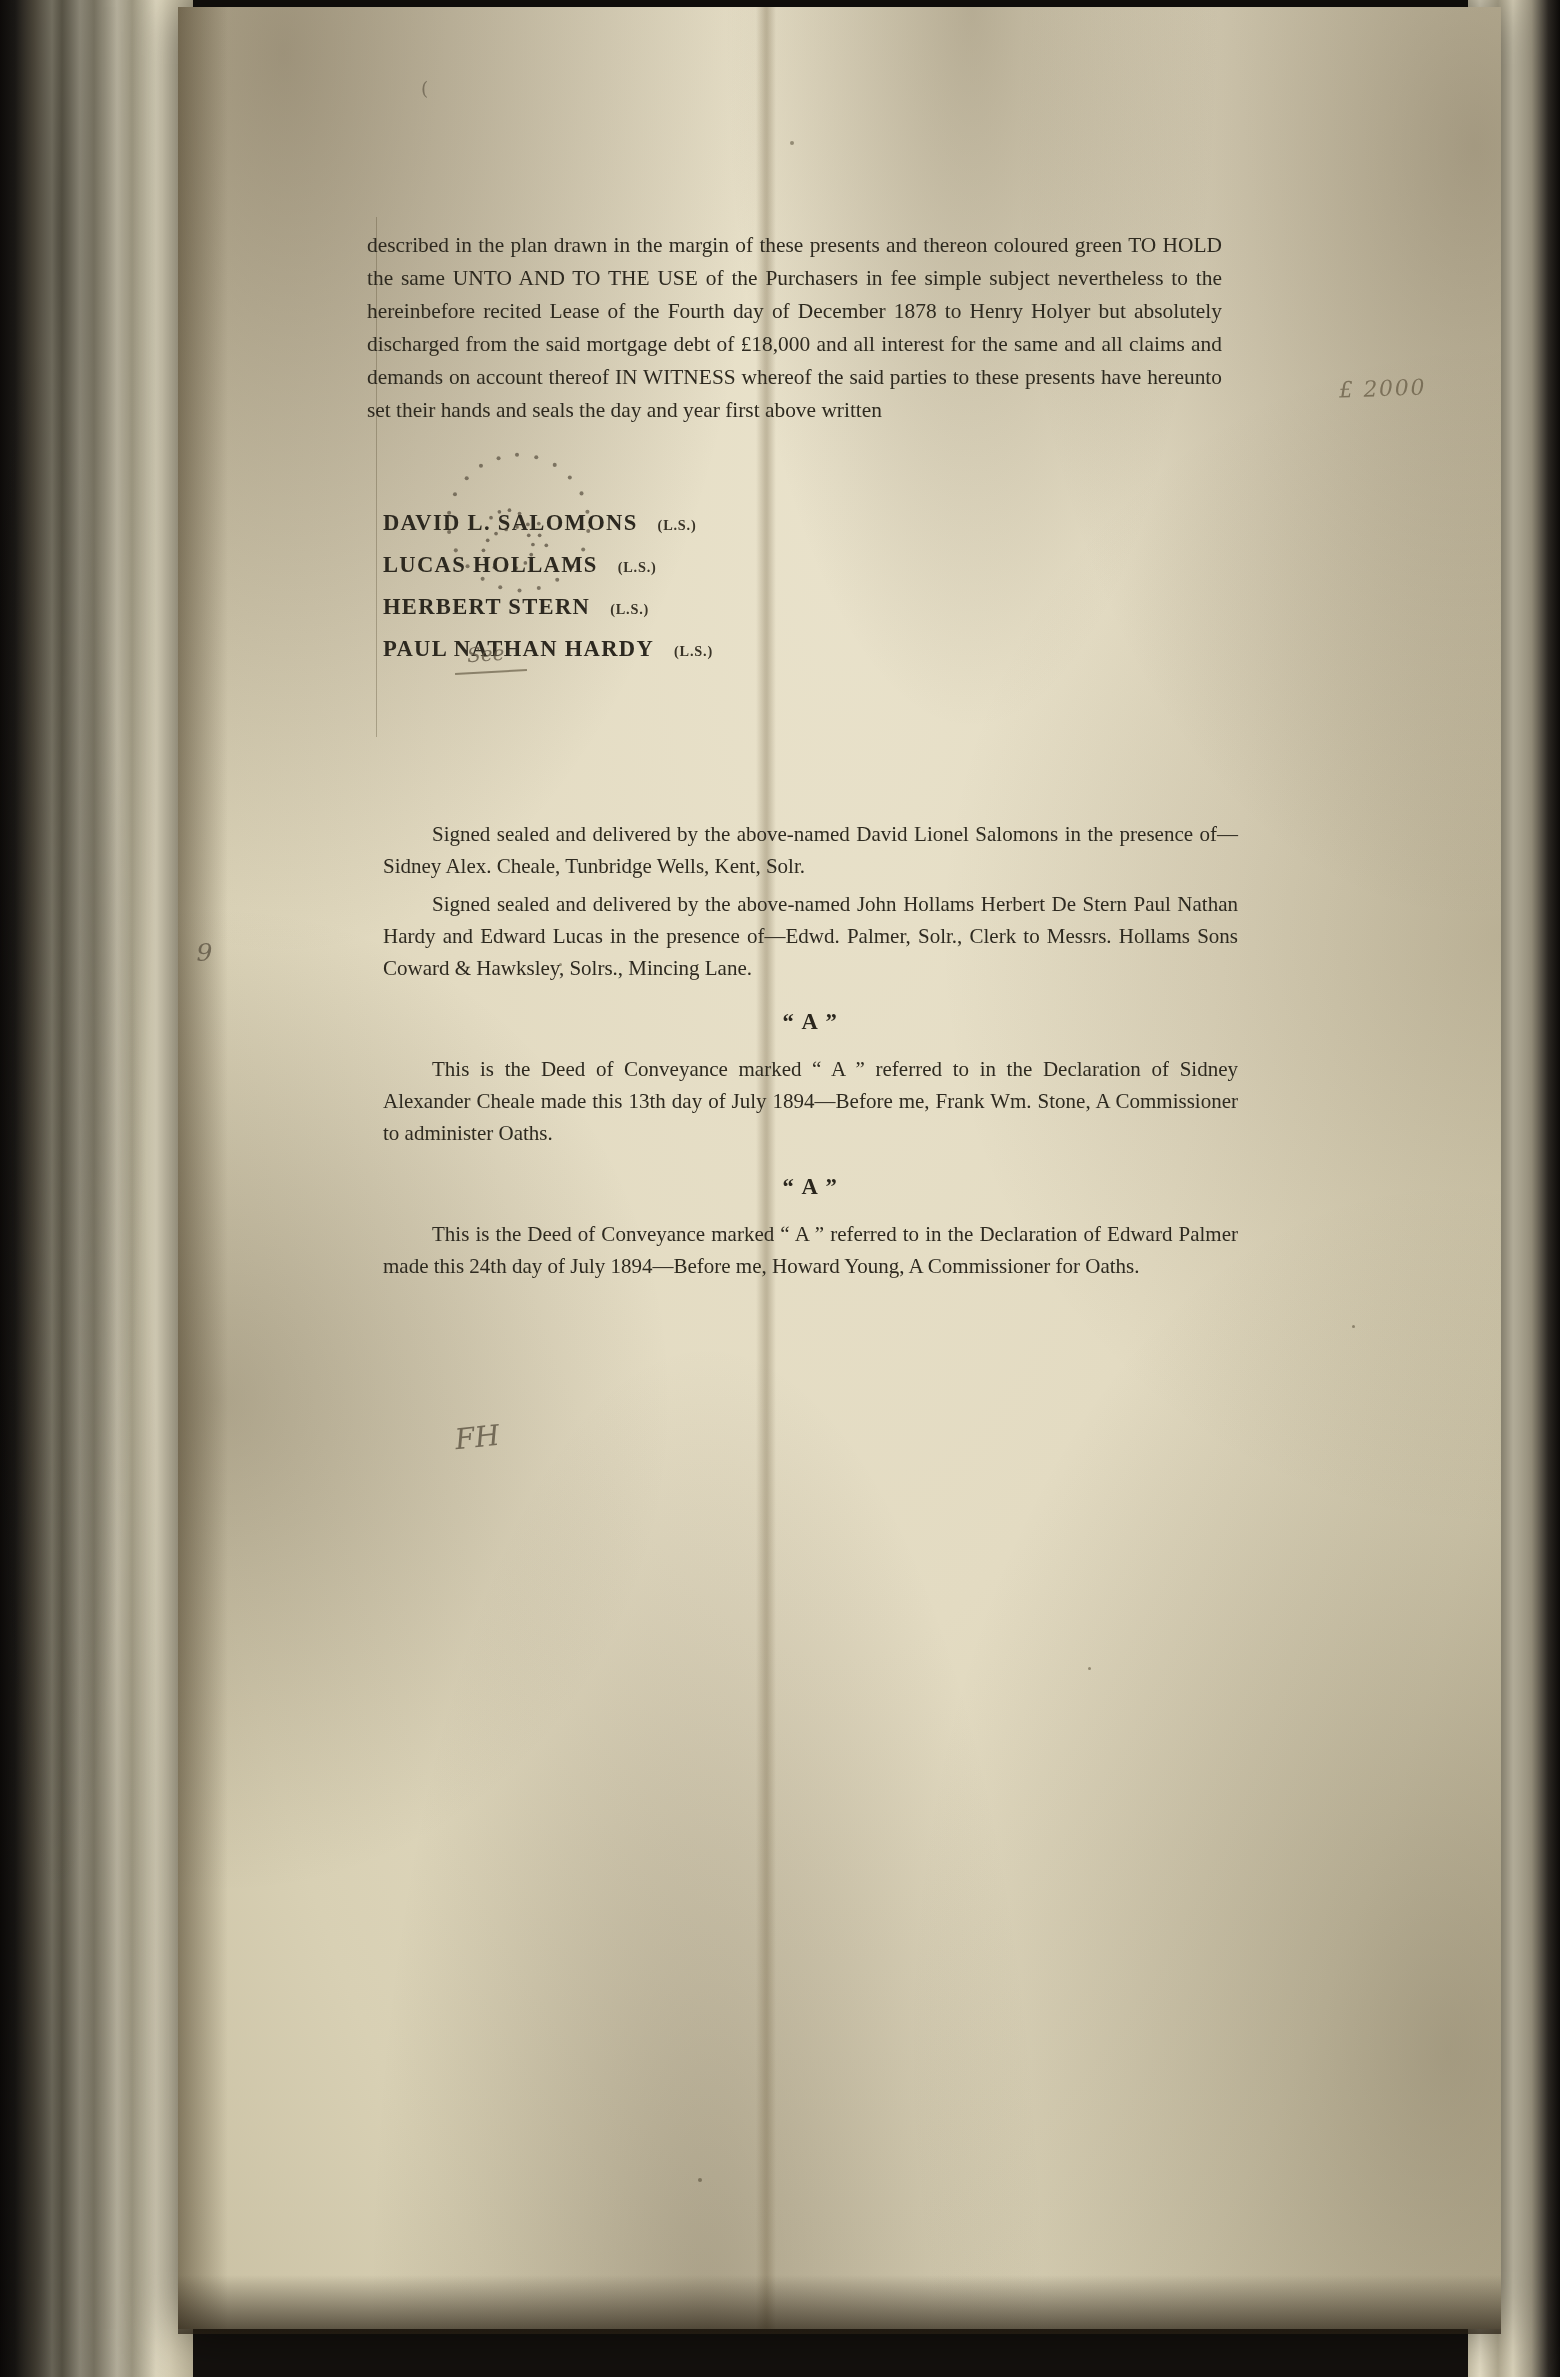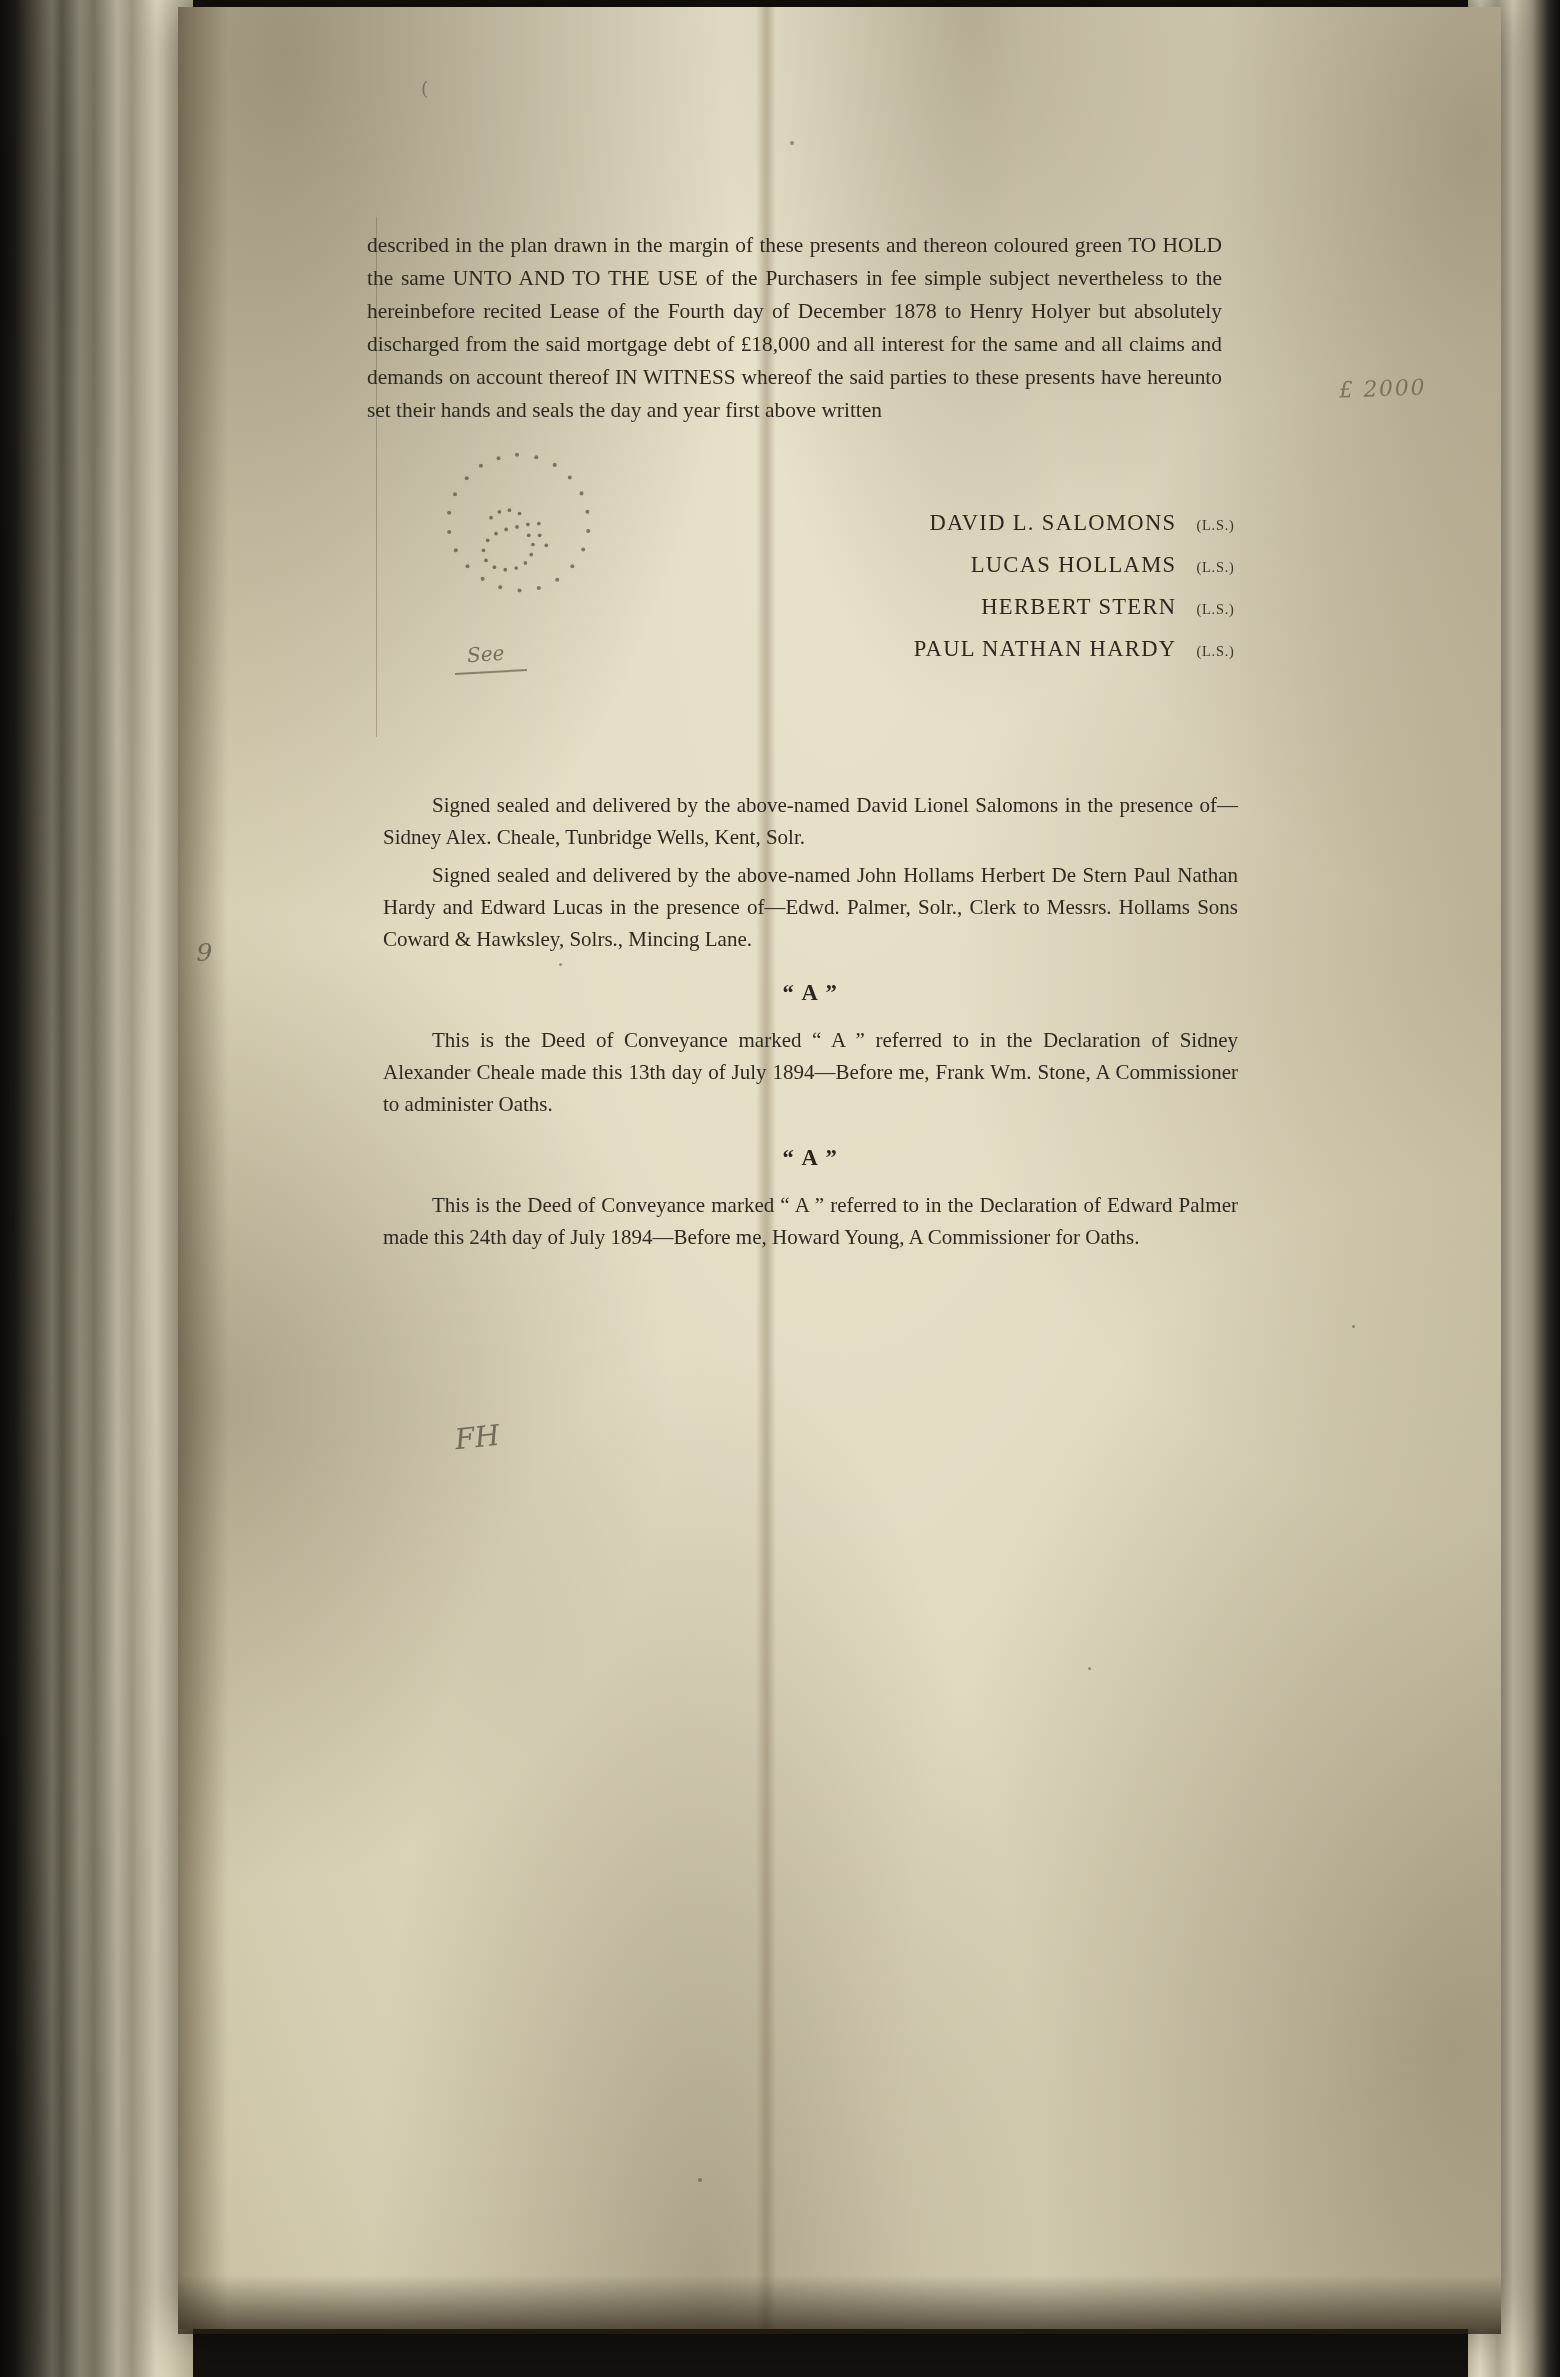--- a/index.html
+++ b/index.html
@@ -146,41 +146,42 @@
   .indent { text-indent: 49px; }
 
   
   #signatures {
     position: absolute;
     left: 205px;
     top: 503px;
     width: 855px;
   }
   .sig-line {
-    text-align: right;
+    text-align: left;
     padding-right: 3.4px;
     margin-bottom: 16px;
     white-space: nowrap;
+    font-weight: bold;
   }
   .sig-name {
     font-size: 22.6px;
     letter-spacing: 1.3px;
     color: #2d2920;
   }
   .sig-ls {
     font-size: 14.3px;
     letter-spacing: 0.8px;
     color: #3a3428;
     margin-left: 20px;
   }
 
   #attest {
     position: absolute;
     left: 205px;
-    top: 782px;
+    top: 811px;
     width: 855px;
     color: #2e2a20;
     font-size: 21px;
     line-height: 32px;
     text-align: justify;
   }
 
   .marker {
     text-align: center;
     font-size: 21px;

